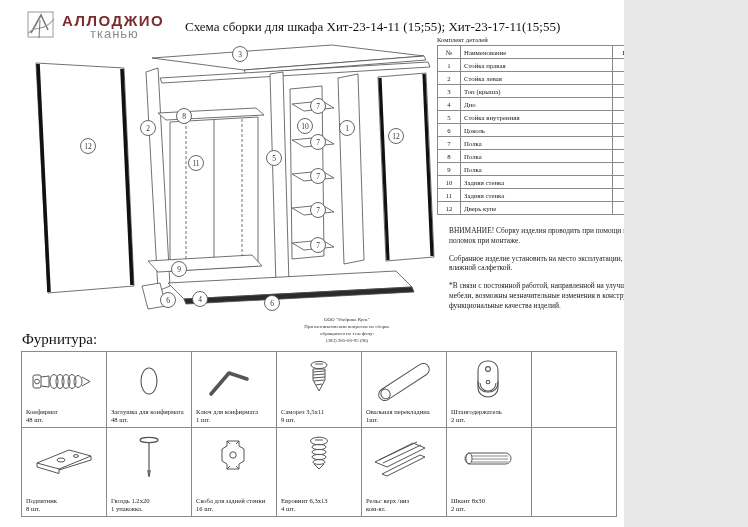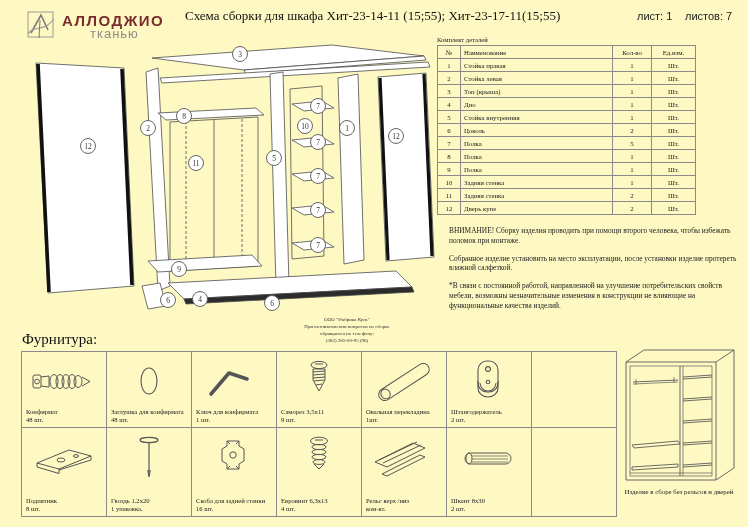--- a/index.html
+++ b/index.html
@@ -1,16 +1,16 @@
 <!DOCTYPE html>
 <html><head>
 <meta charset="utf-8">
 <style>
   html,body{margin:0;padding:0;background:#e8e8e8;}
-  .page{position:relative;width:748px;height:527px;background:#fef9c3;overflow:hidden;
+  .page{position:relative;width:624px;height:527px;background:#ffffff;overflow:hidden;
         font-family:"Liberation Serif",serif;color:#1a1a1a;}
   .abs{position:absolute;}
   svg{display:block;}
 
   
   .brand-name{font-family:"Liberation Sans",sans-serif;font-weight:bold;font-size:15px;
               letter-spacing:1.5px;color:#7b2c2c;}
   .brand-sub{font-family:"Liberation Sans",sans-serif;font-size:13px;color:#8c8c8c;letter-spacing:1px;}
   .doc-title{font-size:13px;line-height:1.32;color:#111;}
   .sheet-info{font-family:Liberation Sans, sans-serif;font-size:11px;color:#222;}
@@ -49,21 +49,21 @@
 
   <svg class="abs" style="left:27px;top:11px" width="28" height="28" viewBox="0 0 28 28">
     <rect x="1" y="1" width="25" height="25" fill="none" stroke="#9a9a9a" stroke-width="1"></rect>
     <path d="M4,22 L14,4 L21,19" fill="none" stroke="#7a7a7a" stroke-width="1.6"></path>
     <path d="M1,23 C8,13 16,22 27,8" fill="none" stroke="#9a9a9a" stroke-width="1.1"></path>
     <path d="M13,9 L12,27" fill="none" stroke="#777" stroke-width="1"></path>
   </svg>
   <div class="abs brand-name" style="left:62px;top:12px">АЛЛОДЖИО</div>
   <div class="abs brand-sub" style="left:90px;top:26px">тканью</div>
 
-  <div class="abs doc-title" style="left:185px;top:7px;width:400px">
+  <div class="abs doc-title" style="left:185px;top:18px;width:400px">
     <div>Схема сборки для шкафа Хит-23-14-11 (15;55); Хит-23-17-11(15;55)</div>
   </div>
 
   <div class="abs sheet-info" style="left:637px;top:10px">лист: 1</div>
   <div class="abs sheet-info" style="left:685px;top:10px">листов: 7</div>
 
   <svg class="abs" style="left:14px;top:42px" width="430" height="298" viewBox="0 0 430 298">
     <g fill="#ffffff" stroke="#4d4d4d" stroke-width="0.8" stroke-linejoin="round">
 
       <polygon points="138,16 318,3 410,14 230,28"></polygon>

